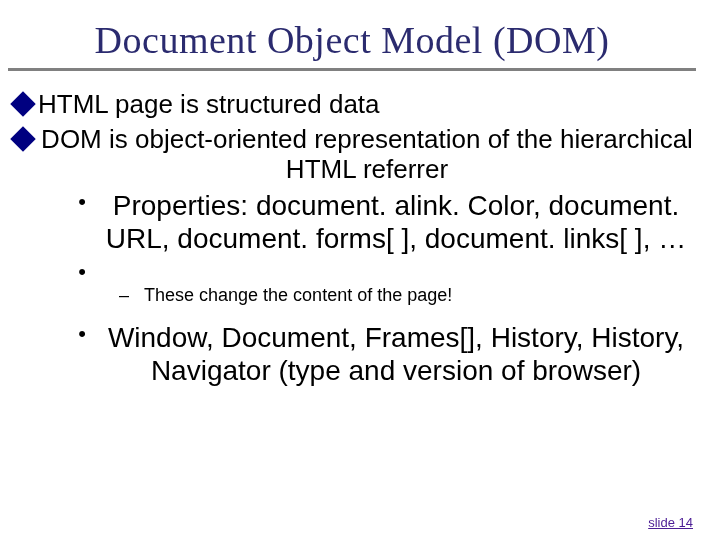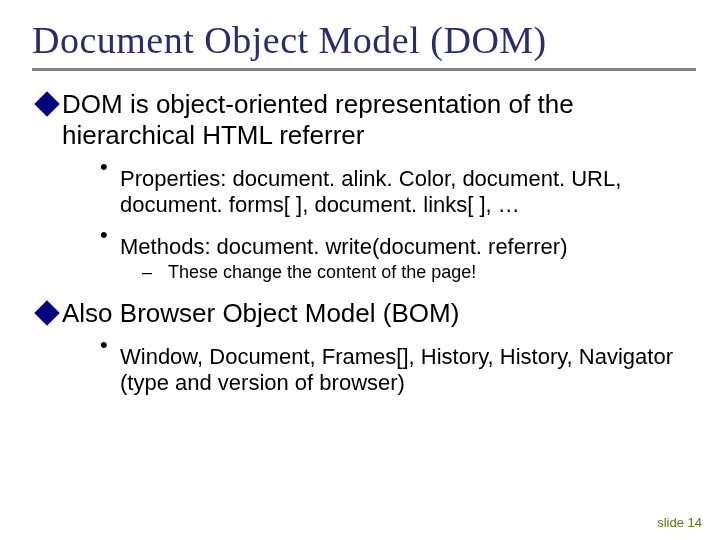--- a/index.html
+++ b/index.html
@@ -1,66 +1,65 @@
 <!DOCTYPE html>
 <html><head>
 <meta charset="utf-8">
 <style>
   * { margin: 0; padding: 0; box-sizing: border-box; }
   html, body { width: 720px; height: 540px; background: #fff; font-family: Arial, Helvetica, sans-serif; color: #000; }
-  .slide { width: 720px; height: 540px; position: relative; padding: 18px 24px 0 32px; }
+  .slide { width: 720px; height: 540px; position: relative; padding: 18px 24px 0 8px; text-align: center; }
   .title { font-family: "Times New Roman", Times, serif; font-size: 38px; color: #2b2b6f; font-weight: normal; letter-spacing: 0.5px; margin-bottom: 4px; }
   .rule { border: 0; border-top: 3px solid #808080; margin: 6px 0 18px 0; }
   .lvl1 { display: flex; align-items: flex-start; margin: 4px 0 2px 6px; }
   .lvl1 .bullet { width: 18px; height: 18px; flex: 0 0 18px; margin-top: 6px; margin-right: 6px; background: #000080; transform: rotate(45deg); }
   .lvl1 .text { font-size: 26px; line-height: 1.18; }
   .lvl2 { display: flex; align-items: flex-start; margin: 4px 0 2px 68px; }
   .lvl2 .dot { flex: 0 0 12px; font-size: 22px; line-height: 1; margin-top: 2px; margin-right: 8px; }
-  .lvl2 .text { font-size: 22px; line-height: 1.18; margin-top: 12px; }
+  .lvl2 .text { font-size: 28px; line-height: 1.18; }
   .lvl3 { display: flex; align-items: flex-start; margin: 2px 0 4px 110px; }
   .lvl3 .dash { flex: 0 0 12px; font-size: 18px; line-height: 1.2; margin-right: 6px; }
   .lvl3 .text { font-size: 18px; line-height: 1.2; margin-left: 8px; }
-  .footer { position: absolute; right: 18px; bottom: 10px; font-size: 13px; color: #4d7c0f; }
+  .footer { position: absolute; right: 27px; bottom: 10px; font-size: 13px; color: #4c1d95; text-decoration: underline; }
   .spacer { height: 6px; }
 </style>
 </head>
 <body>
 
 <div class="slide">
 
   <h1 class="title">Document Object Model (DOM)</h1>
   <hr class="rule">
 
+  <div class="lvl1">
+    <div class="bullet"></div>
+    <div class="text">HTML page is structured data</div>
+  </div>
 
   <div class="lvl1">
     <div class="bullet"></div>
     <div class="text">DOM is object-oriented representation of the hierarchical HTML referrer</div>
   </div>
 
   <div class="lvl2">
     <div class="dot">•</div>
     <div class="text">Properties:  document. alink. Color, document. URL, document. forms[ ], document. links[ ], …</div>
   </div>
 
   <div class="lvl2">
     <div class="dot">•</div>
-    <div class="text">Methods:  document. write(document. referrer)</div>
   </div>
 
   <div class="lvl3">
     <div class="dash">–</div>
     <div class="text">These change the content of the page!</div>
   </div>
 
   <div class="spacer"></div>
 
-  <div class="lvl1">
-    <div class="bullet"></div>
-    <div class="text">Also Browser Object Model (BOM)</div>
-  </div>
 
   <div class="lvl2">
     <div class="dot">•</div>
     <div class="text">Window, Document, Frames[], History, History, Navigator (type and version of browser)</div>
   </div>
 
   <div class="footer">slide 14</div>
 </div>
 
 </body></html>

